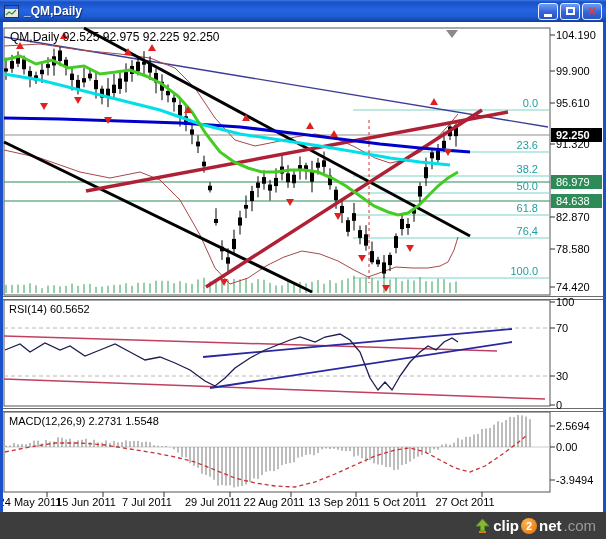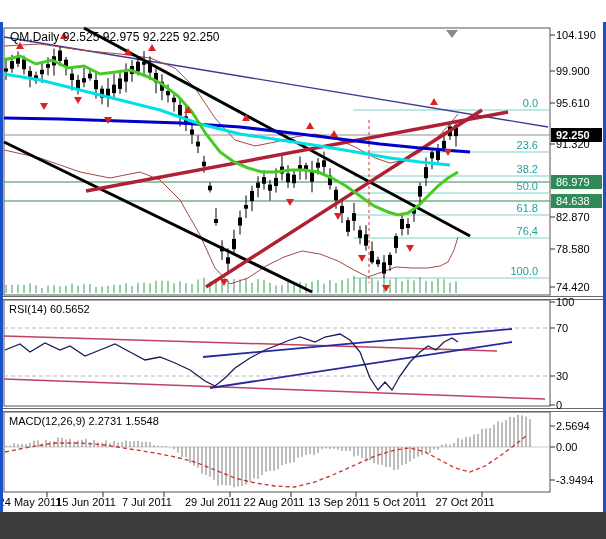--- a/index.html
+++ b/index.html
@@ -28,20 +28,39 @@
   .logo .two{width:16px;height:16px;border-radius:50%;color:#fff;font-size:11px;font-weight:bold;
              display:flex;align-items:center;justify-content:center;
              background:radial-gradient(circle at 35% 30%,#ffb54d,#ee7f1b 70%);}
   .logo .com{color:#9a9a9a;font-size:15px;}
   text{font-family:"Liberation Sans",sans-serif;}
 </style>
 </head>
 <body>
 
 <div class="window">
+  <div class="titlebar">
+    <svg class="title-icon" width="15" height="13">
+      <rect x="0.5" y="0.5" width="14" height="12" fill="#ece9d8" stroke="#23325e"></rect>
+      <rect x="1" y="1" width="13" height="3" fill="#2a62d8"></rect>
+      <polyline points="2,10 5,7 8,9 12,5" fill="none" stroke="#2e8b57" stroke-width="1.3"></polyline>
+    </svg>
+    <span class="title-text">_QM,Daily</span>
+    <div class="win-buttons">
+      <div class="win-btn">
+          <div class="glyph-min"></div>
+        </div>
+      <div class="win-btn">
+          <div class="glyph-max"></div>
+        </div>
+      <div class="win-btn">
+          <span class="glyph-x">×</span>
+        </div>
+    </div>
+  </div>
 
   <div class="frame-left"></div>
   <div class="frame-right"></div>
 
   <svg id="chart-svg" width="606" height="490" viewBox="0 22 606 490">
       <rect x="4" y="28" width="546" height="267" fill="none" stroke="#555555"></rect>
       <rect x="4" y="300" width="546" height="106" fill="none" stroke="#555555"></rect>
       <rect x="4" y="412" width="546" height="80" fill="none" stroke="#555555"></rect>
       <line x1="0" y1="296.5" x2="606" y2="296.5" stroke="#6a6a6a" stroke-width="1"></line>
       <line x1="0" y1="299.5" x2="606" y2="299.5" stroke="#6a6a6a" stroke-width="1"></line>
@@ -513,14 +532,24 @@
       <text x="274" y="506" fill="#000" font-size="11" text-anchor="middle">22 Aug 2011</text>
       <line x1="356" y1="492" x2="356" y2="497" stroke="#333" stroke-width="1"></line>
       <text x="339" y="506" fill="#000" font-size="11" text-anchor="middle">13 Sep 2011</text>
       <line x1="417" y1="492" x2="417" y2="497" stroke="#333" stroke-width="1"></line>
       <text x="400" y="506" fill="#000" font-size="11" text-anchor="middle">5 Oct 2011</text>
       <line x1="482" y1="492" x2="482" y2="497" stroke="#333" stroke-width="1"></line>
       <text x="465" y="506" fill="#000" font-size="11" text-anchor="middle">27 Oct 2011</text>
     </svg>
 
   <div class="footer">
+    <div class="logo">
+      <svg width="17" height="16" viewBox="0 0 17 16">
+        <rect x="5" y="13" width="7" height="2" fill="#e07b1f"></rect>
+        <path d="M8.5 1 L15 8 L10.5 8 L10.5 13 L6.5 13 L6.5 8 L2 8 Z" fill="#86b833" stroke="#5d8c1e" stroke-width="1"></path>
+      </svg>
+      <span class="clip">clip</span>
+      <span class="two">2</span>
+      <span class="net">net</span>
+      <span class="com">.com</span>
+    </div>
   </div>
 </div>
 
 </body></html>

